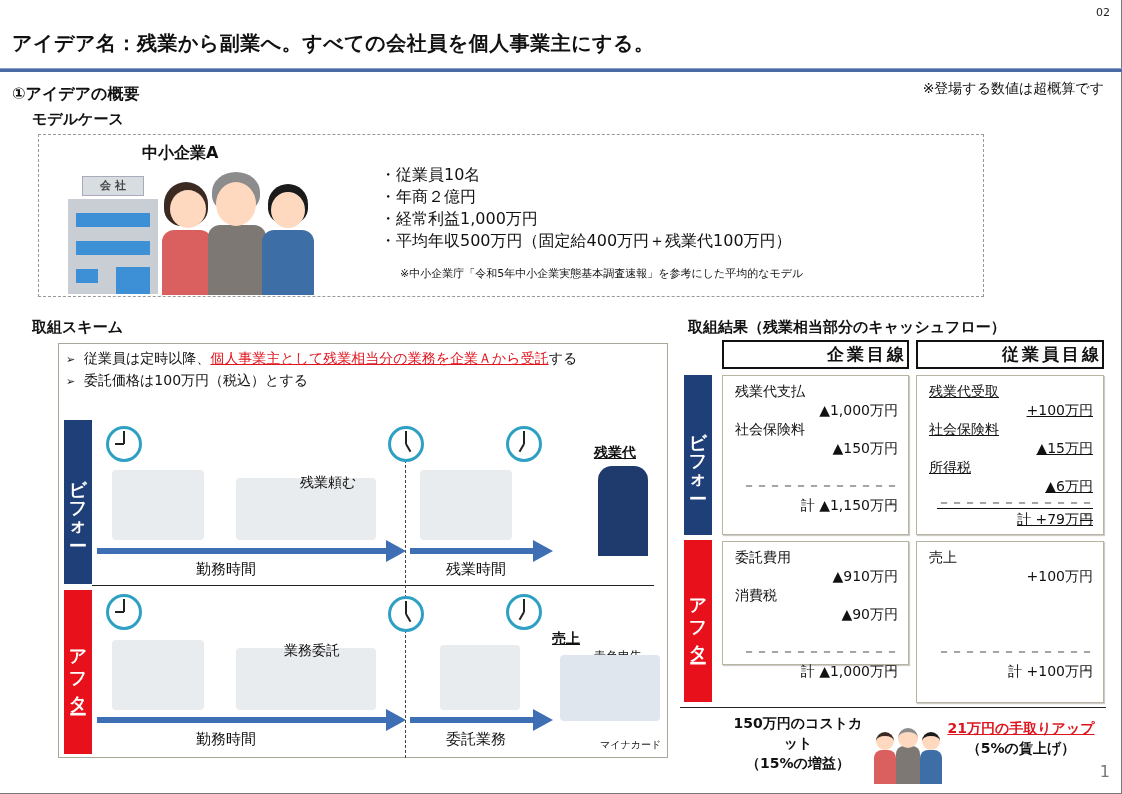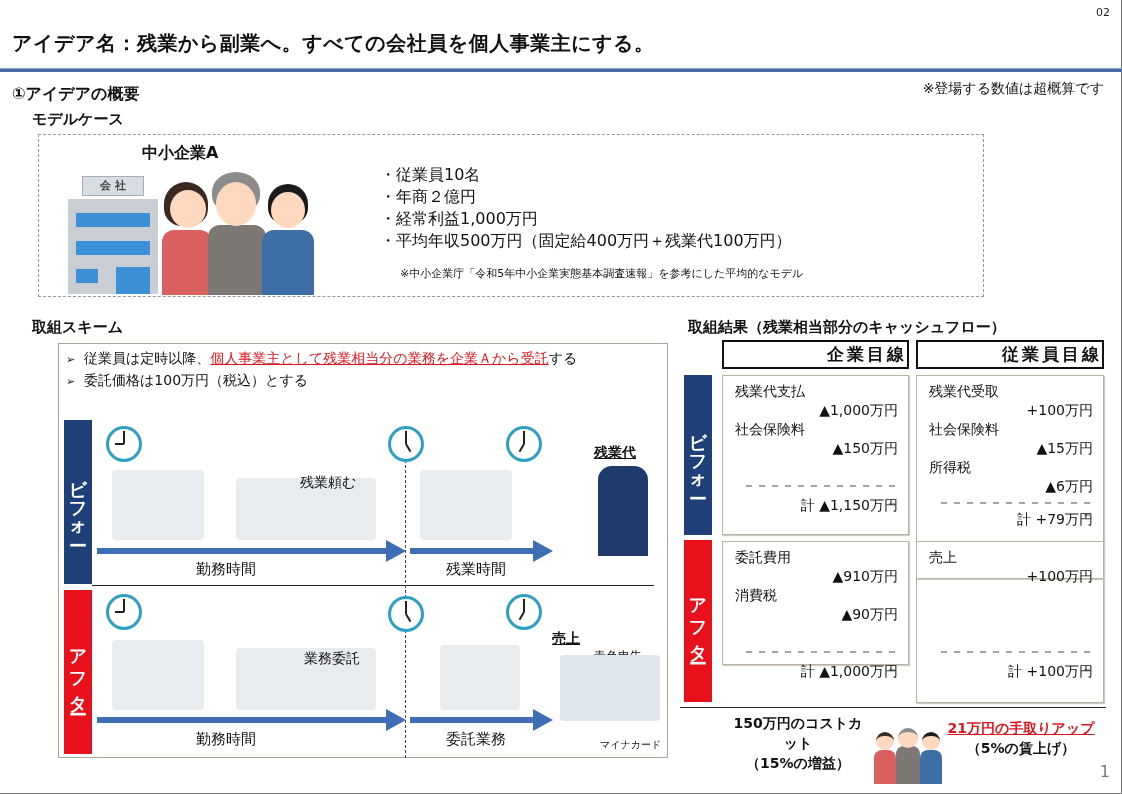--- a/index.html
+++ b/index.html
@@ -155,21 +155,21 @@
 <div class="abs clock" style="left:388px;top:596px;">
     <div class="hand-h" style="transform:translateX(-50%) rotate(150deg);"></div>
     <div class="hand-m" style="transform:translateX(-50%);"></div>
   </div>
 <div class="abs clock" style="left:506px;top:594px;">
     <div class="hand-h" style="transform:translateX(-50%) rotate(210deg);"></div>
     <div class="hand-m" style="transform:translateX(-50%);"></div>
   </div>
 <div class="abs scene" style="left:112px;top:640px;width:92px;height:70px;"></div>
 <div class="abs scene" style="left:236px;top:648px;width:140px;height:62px;"></div>
-<div class="abs cap" style="left:304px;top:642px;margin-top:8px;">業務委託</div>
+<div class="abs cap" style="left:284px;top:642px;">業務委託</div>
 <div class="abs scene" style="left:440px;top:645px;width:80px;height:65px;"></div>
 <div class="abs cap-u" style="left:552px;top:630px;">売上</div>
 <div class="abs cap-u" style="left:594px;top:648px;font-size:12px;font-weight:normal;">青色申告</div>
 <div class="abs" style="left:560px;top:655px;width:100px;height:66px;background:#dfe6ee;border-radius:4px;"></div>
 <div class="abs tiny-u" style="left:600px;top:738px;">マイナカード</div>
 <div class="abs timeline" style="left:97px;top:717px;width:290px;"></div>
 <div class="abs tl-head" style="left:386px;top:709px;"></div>
 <div class="abs timeline" style="left:410px;top:717px;width:124px;"></div>
 <div class="abs tl-head" style="left:533px;top:709px;"></div>
 <div class="abs tl-label" style="left:196px;top:730px;">勤務時間</div>
@@ -183,21 +183,21 @@
 
 <div class="abs cell" style="left:722px;top:375px;width:187px;height:160px;">
   <span class="row-label">残業代支払</span>
   <span class="row-val">▲1,000万円</span>
   <span class="row-label">社会保険料</span>
   <span class="row-val">▲150万円</span>
   <span class="row-label"></span>
   <span class="sep">－－－－－－－－－－－－－</span>
   <span class="total">計 ▲1,150万円</span>
 </div>
-<div class="abs cell" style="left:916px;top:375px;width:188px;height:204px;">
+<div class="abs cell" style="left:916px;top:375px;width:188px;height:160px;text-decoration:underline;">
   <span class="row-label">残業代受取</span>
   <span class="row-val">+100万円</span>
   <span class="row-label">社会保険料</span>
   <span class="row-val">▲15万円</span>
   <span class="row-label">所得税</span>
   <span class="row-val">▲6万円</span>
   <span class="sep" style="height:12px;line-height:12px;">－－－－－－－－－－－－－</span>
   <span class="total">計 +79万円</span>
 </div>
 <div class="abs cell" style="left:722px;top:541px;width:187px;height:124px;">

